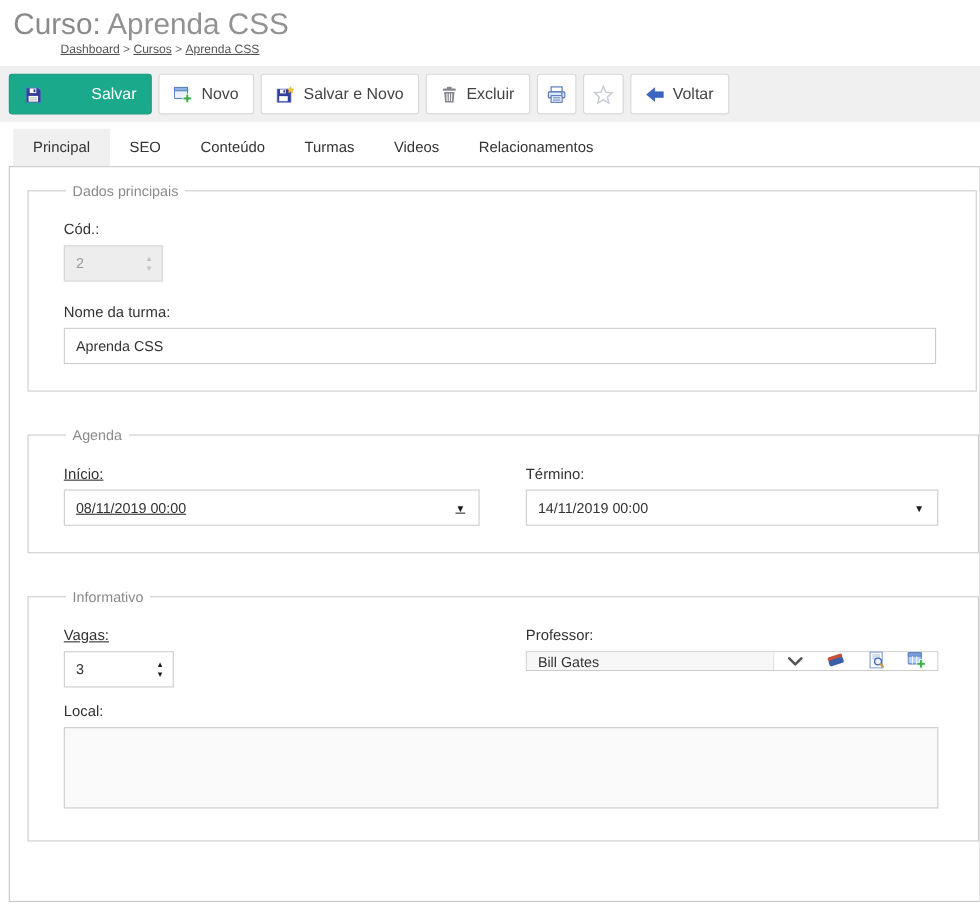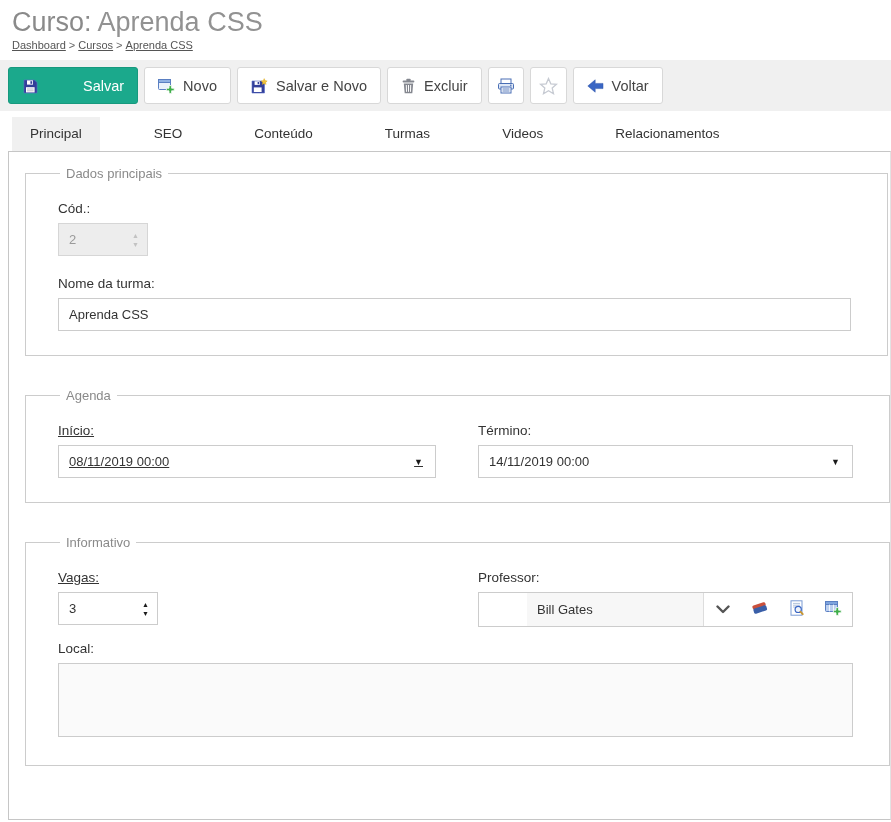--- a/index.html
+++ b/index.html
@@ -7,21 +7,21 @@
   body {
     font-family: "Liberation Sans", sans-serif;
     background: #fff;
     color: #333;
     overflow: hidden;
   }
   
   .header { padding: 6px 0 0 12px; }
   .page-title { font-size: 27px; font-weight: 400; color: #8a8a8a; line-height: 32px; }
   .page-title .title-value { color: #929292; }
-  .breadcrumb { font-size: 11px; color: #555; margin-top: 1px; }
+  .breadcrumb { font-size: 11px; color: #555; margin-top: 1px; margin-left: 43px; }
   .breadcrumb a { color: #555; text-decoration: underline; cursor: pointer; }
   .breadcrumb .sep { margin: 0 3px; color: #666; }
   
   .toolbar {
     margin-top: 9px;
     background: #f0f0f0;
     padding: 7px 8px;
     display: flex;
     align-items: center;
     gap: 6px;
@@ -31,21 +31,21 @@
     display: inline-flex; align-items: center; gap: 8px;
     height: 37px; padding: 0 13px;
     background: #fff; border: 1px solid #d8d8d8; border-radius: 3px;
     font-size: 14.5px; color: #444; cursor: pointer;
     font-family: inherit;
   }
   .btn.primary { background: #1ba98c; border-color: #17997e; color: #fff; gap: 45px; }
   .btn.icon-only { padding: 0 8px; }
   .btn svg { display: block; }
   
-  .tabs { display: flex; margin-top: 6px; padding-left: 12px; gap: 36px; }
+  .tabs { display: flex; margin-top: 6px; padding-left: 12px; }
   .tab { padding: 9px 18px 10px; font-size: 13.5px; color: #333; cursor: pointer; white-space: nowrap; }
   .tab.active { background: #f0f0f0; }
   
   .panel {
     margin-left: 8px;
     border: 1px solid #c6c6c6;
     border-right-color: #e2e2e2;
     height: 669px;
     padding: 14px 0 0 16px;
     overflow: hidden;
@@ -79,21 +79,21 @@
     height: 33px; border: 1px solid #ccc; background: #fff;
     display: flex; align-items: center; justify-content: space-between;
     padding: 0 12px 0 10px; font-size: 13px; color: #333; cursor: pointer;
   }
   .dropdown .caret { font-size: 9px; color: #1a1a1a; }
   
   .two-col { display: flex; gap: 42px; }
   .col-l { width: 378px; text-decoration: underline; }
   .col-r { width: 375px; }
   
-  .combo { display: flex; border: 1px solid #ccc; height: 35px; width: 375px; background: #fff; padding-left: 48px; }
+  .combo { display: flex; border: 1px solid #ccc; height: 18px; width: 375px; background: #fff; }
   .combo-input {
     flex: 1; background: #f7f7f7; border: none; border-right: 1px solid #ddd;
     padding: 0 10px; font-size: 13px; color: #333; font-family: inherit; min-width: 0;
   }
   .combo-btn {
     width: 37px; border: none; background: #fff; display: flex;
     align-items: center; justify-content: center; cursor: pointer;
   }
   
   .local-textarea {

